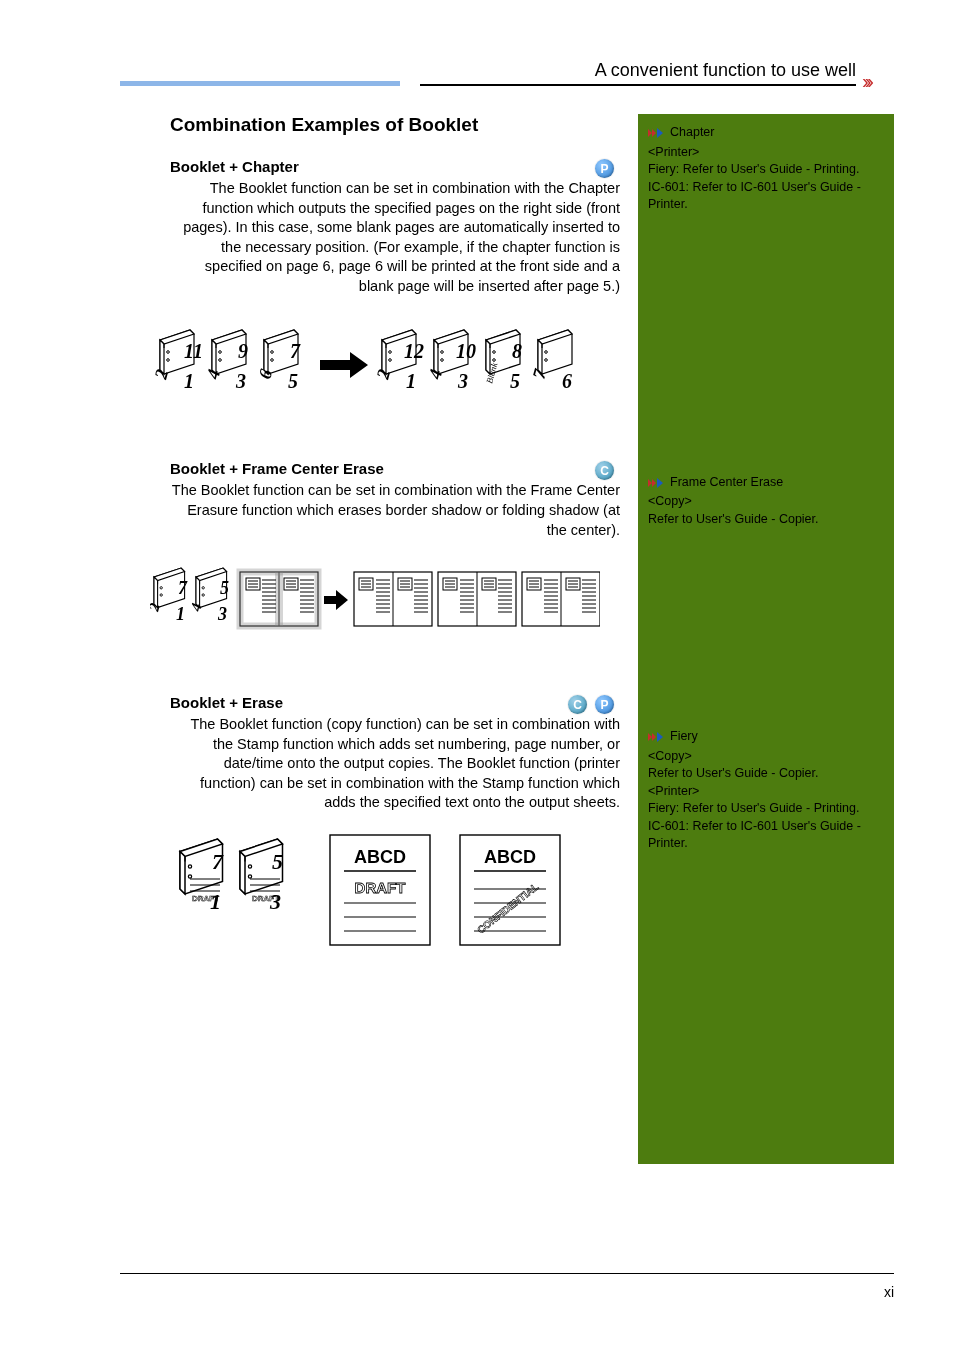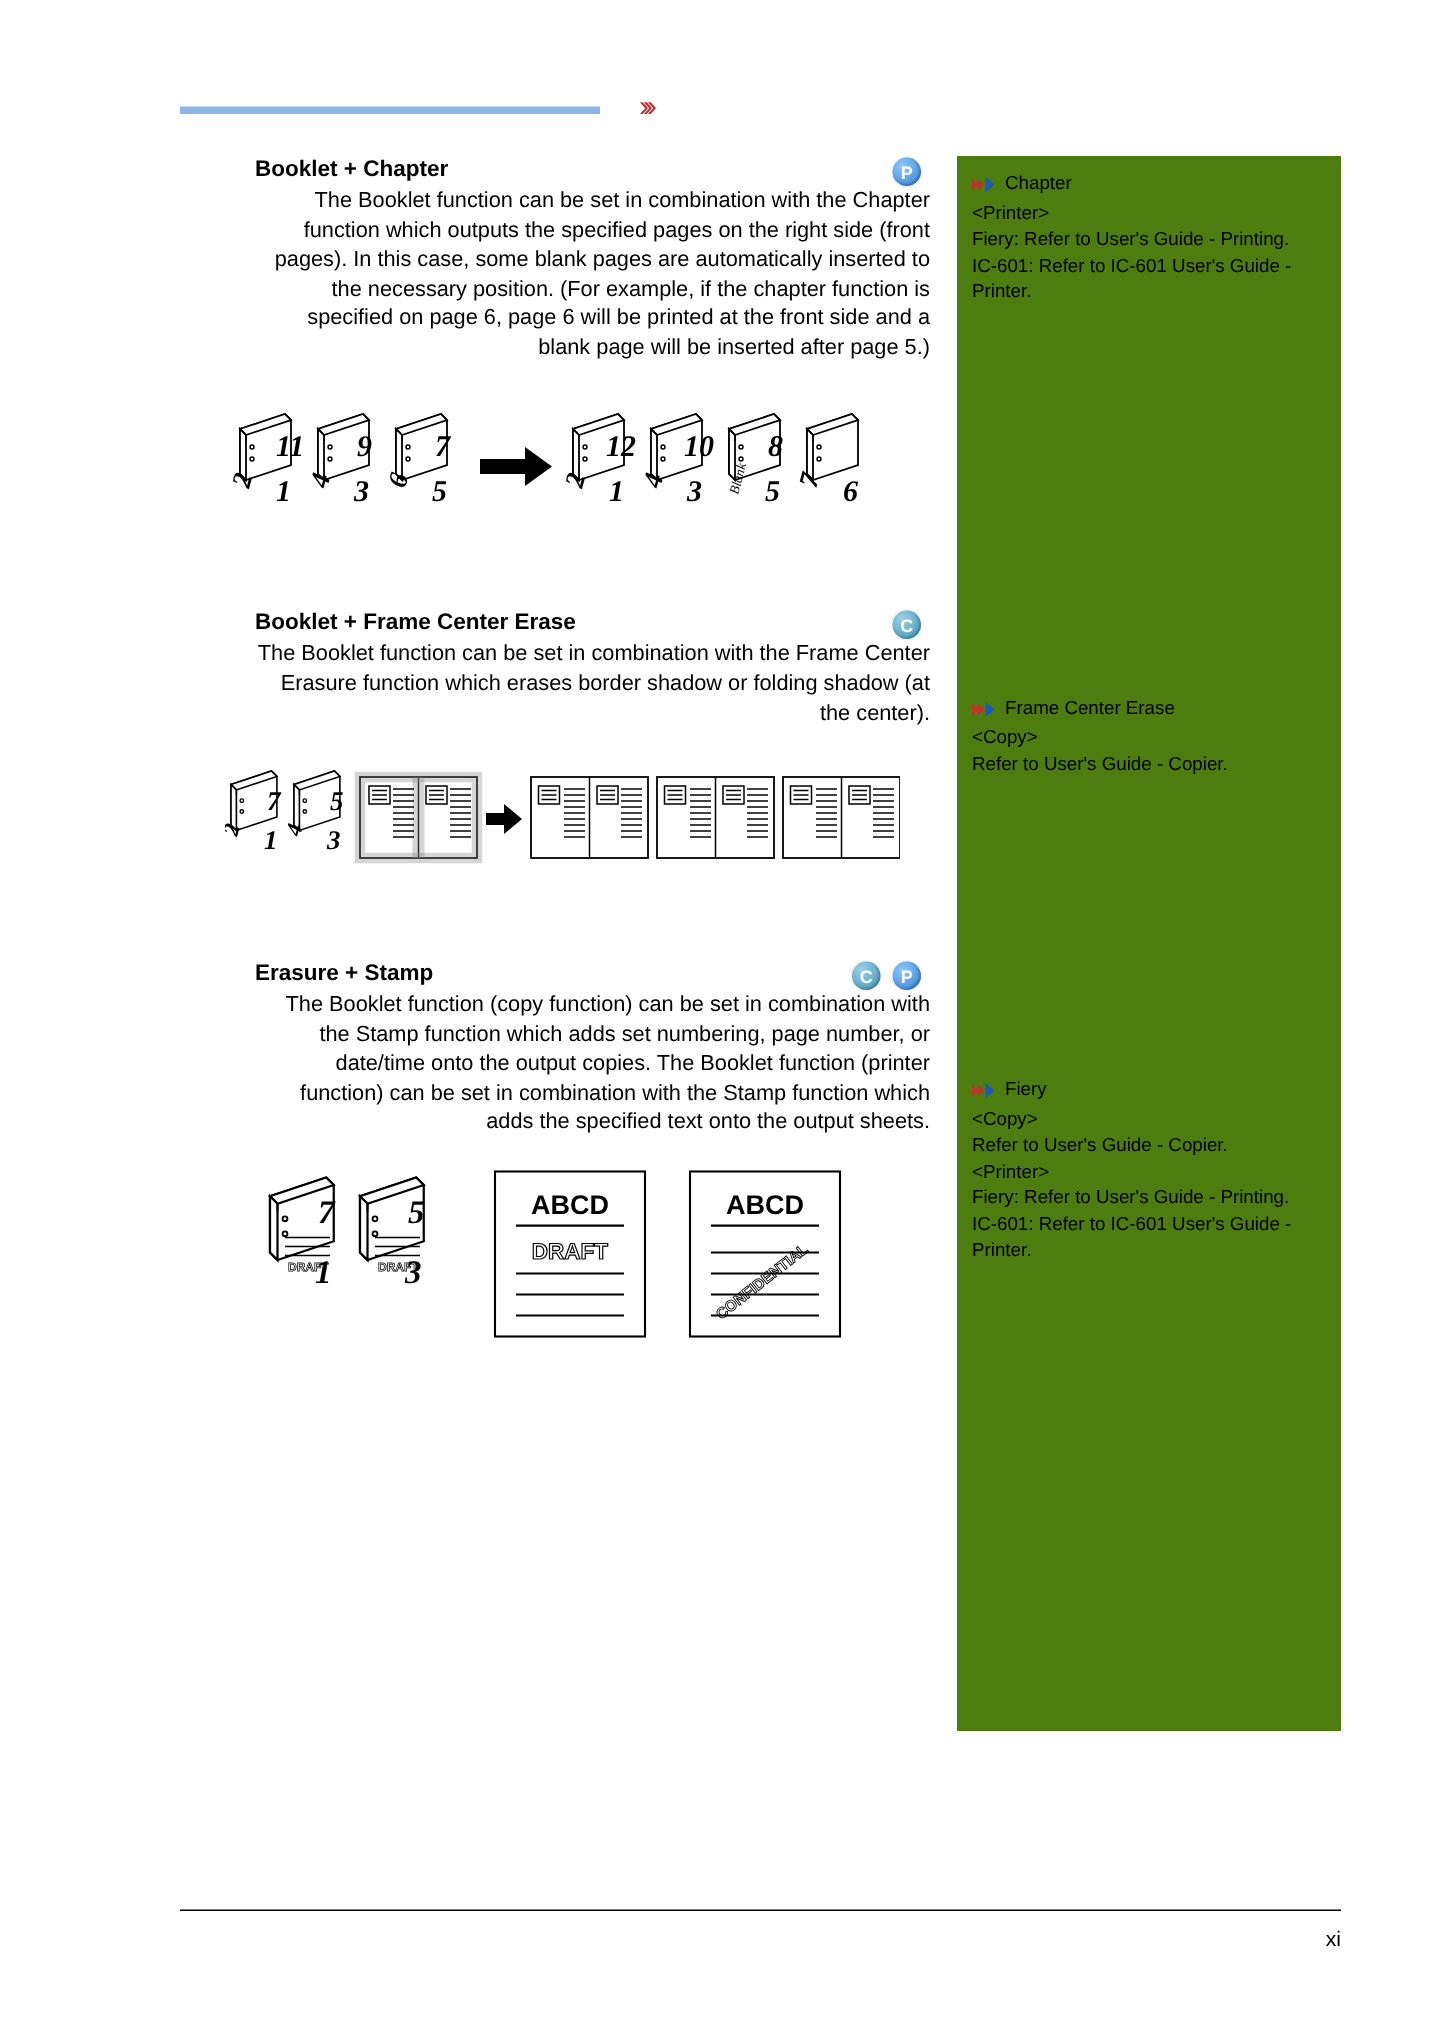--- a/index.html
+++ b/index.html
@@ -139,26 +139,30 @@
     padding-top:10px;
     font-size:14px;
   }
 </style>
 </head>
 <body>
 
 <div class="page">
   <div class="header-bar">
     <div class="header-leader"></div>
+    <div class="header-title-wrap">
+      <span class="header-title">A convenient function to use well</span>
+    </div>
     <span class="header-arrows">›››</span>
   </div>
 
   <div class="main">
     <div class="content">
 
+      <h1 class="section-title">Combination Examples of Booklet</h1>
 
       <div class="sub-container">
         <div class="sub-row">
           <h2 class="sub-title">Booklet + Chapter</h2>
           <div class="badge-row">
             <span class="badge badge-p">P</span>
           </div>
         </div>
       </div>
       <p class="body-text">The Booklet function can be set in combination with the Chapter function which outputs the specified pages on the right side (front pages). In this case, some blank pages are automatically inserted to the necessary position. (For example, if the chapter function is specified on page 6, page 6 will be printed at the front side and a blank page will be inserted after page 5.)</p>
@@ -303,21 +307,21 @@
             <use href="#doc-icon" transform="translate(5,6)"></use>
             <use href="#textlines" transform="translate(22,8)"></use>
             <use href="#doc-icon" transform="translate(44,6)"></use>
             <use href="#textlines" transform="translate(60,8)"></use>
           </g>
         </svg>
       </div>
 
       <div class="sub-container">
         <div class="sub-row">
-          <h2 class="sub-title">Erasure + Stamp</h2>
+          <h2 class="sub-title">Booklet + Erase</h2>
           <div class="badge-row">
             <span class="badge badge-c">C</span>
             <span class="badge badge-p">P</span>
           </div>
         </div>
       </div>
       <p class="body-text">The Booklet function (copy function) can be set in combination with the Stamp function which adds set numbering, page number, or date/time onto the output copies. The Booklet function (printer function) can be set in combination with the Stamp function which adds the specified text onto the output sheets.</p>
 
       <div class="fig">
         <svg width="440" height="130" viewBox="0 0 440 130">

